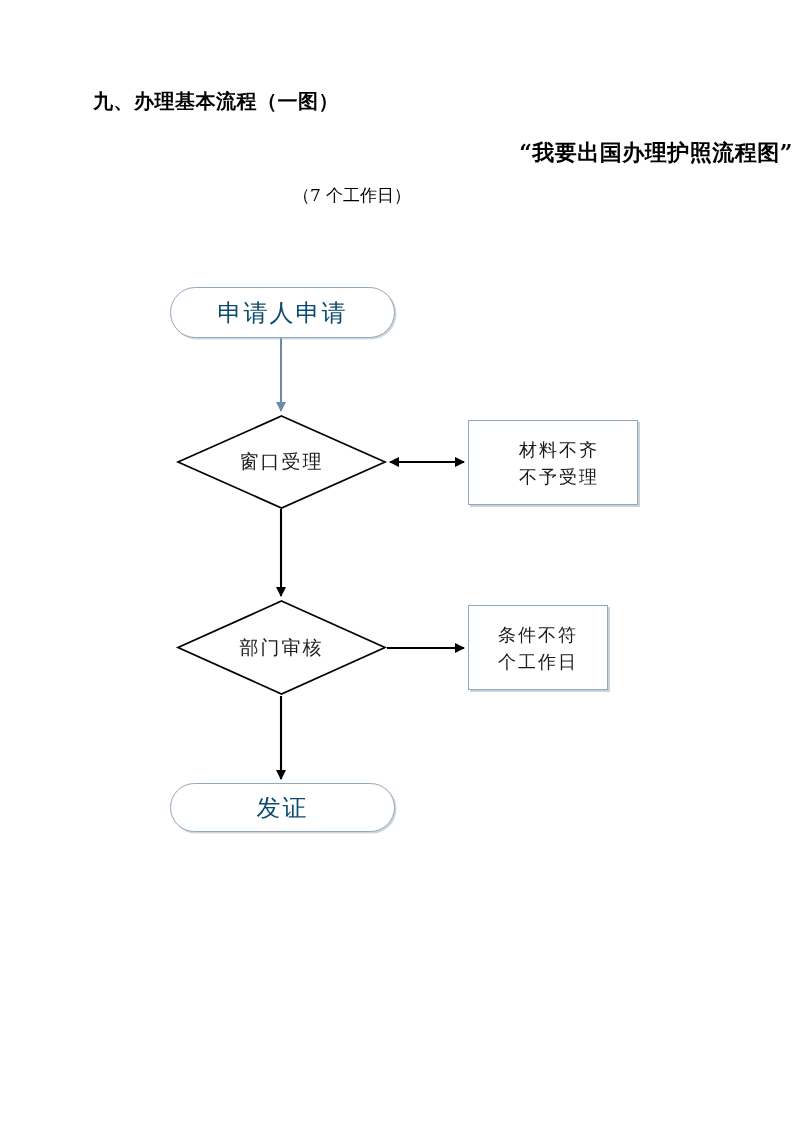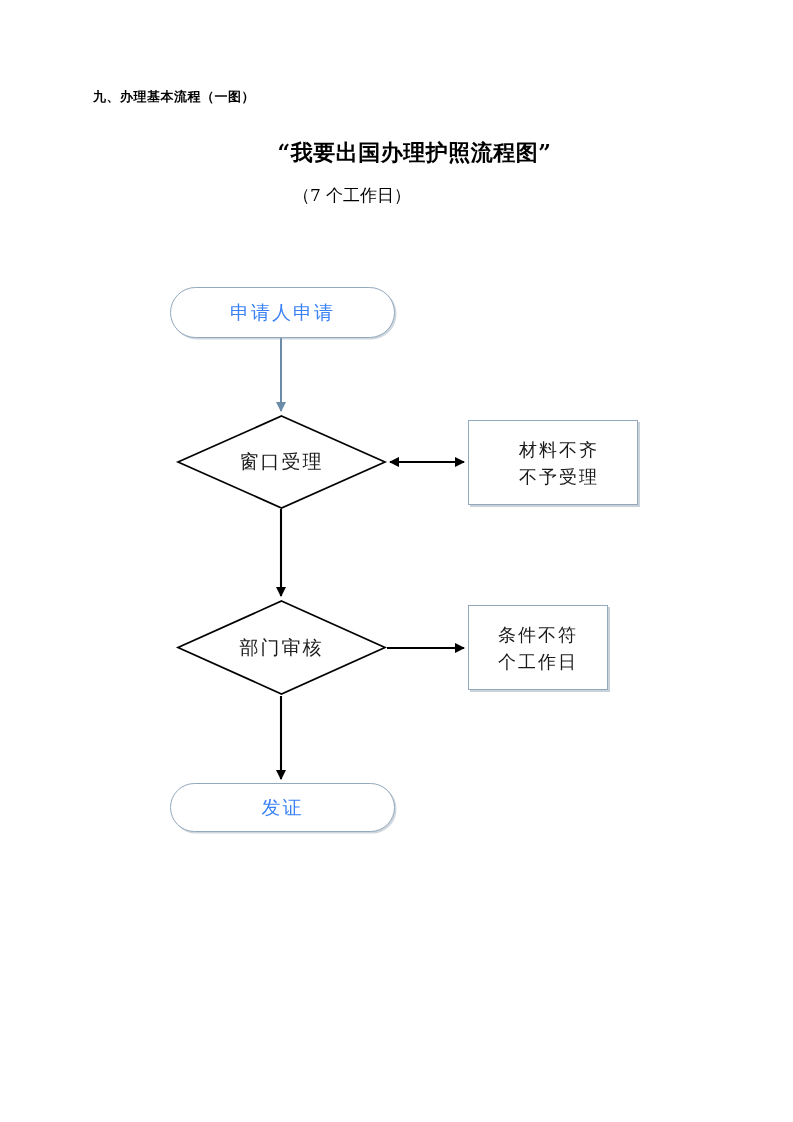--- a/index.html
+++ b/index.html
@@ -14,32 +14,32 @@
     font-family: "DejaVu Sans", "Liberation Sans", sans-serif;
     color: #000000;
     overflow: hidden;
   }
 
   
   #section-heading {
     position: absolute;
     left: 93px;
     top: 88px;
-    font-size: 13px;
+    font-size: 20px;
     font-weight: bold;
     letter-spacing: 0.5px;
     white-space: nowrap;
     font-family: Liberation Sans, sans-serif;
   }
   #doc-title {
     position: absolute;
     left: 0;
     top: 138px;
     width: 793px;
-    text-align: center;
+    text-align: right;
     font-size: 22px;
     font-weight: bold;
     letter-spacing: 0.5px;
     font-family: "DejaVu Serif", "Liberation Serif", serif;
     padding-left: 36px;
     box-sizing: border-box;
   }
   #doc-subtitle {
     position: absolute;
     left: 0;
@@ -68,24 +68,24 @@
     box-sizing: border-box;
     border: 1.6px solid #92a8bd;
     border-radius: 999px;
     background: #ffffff;
     display: flex;
     align-items: center;
     justify-content: center;
     box-shadow: 1.5px 1.5px 0 rgba(150,165,180,0.45);
   }
   .node-terminator .node-label {
-    font-size: 19px;
+    font-size: 24px;
     letter-spacing: 2px;
     font-family: Liberation Serif, serif;
-    color: #3b82f6;
+    color: #0c4a6e;
   }
 
   
   .node-decision {
     position: absolute;
   }
   .node-decision svg {
     position: absolute;
     left: 0;
     top: 0;

